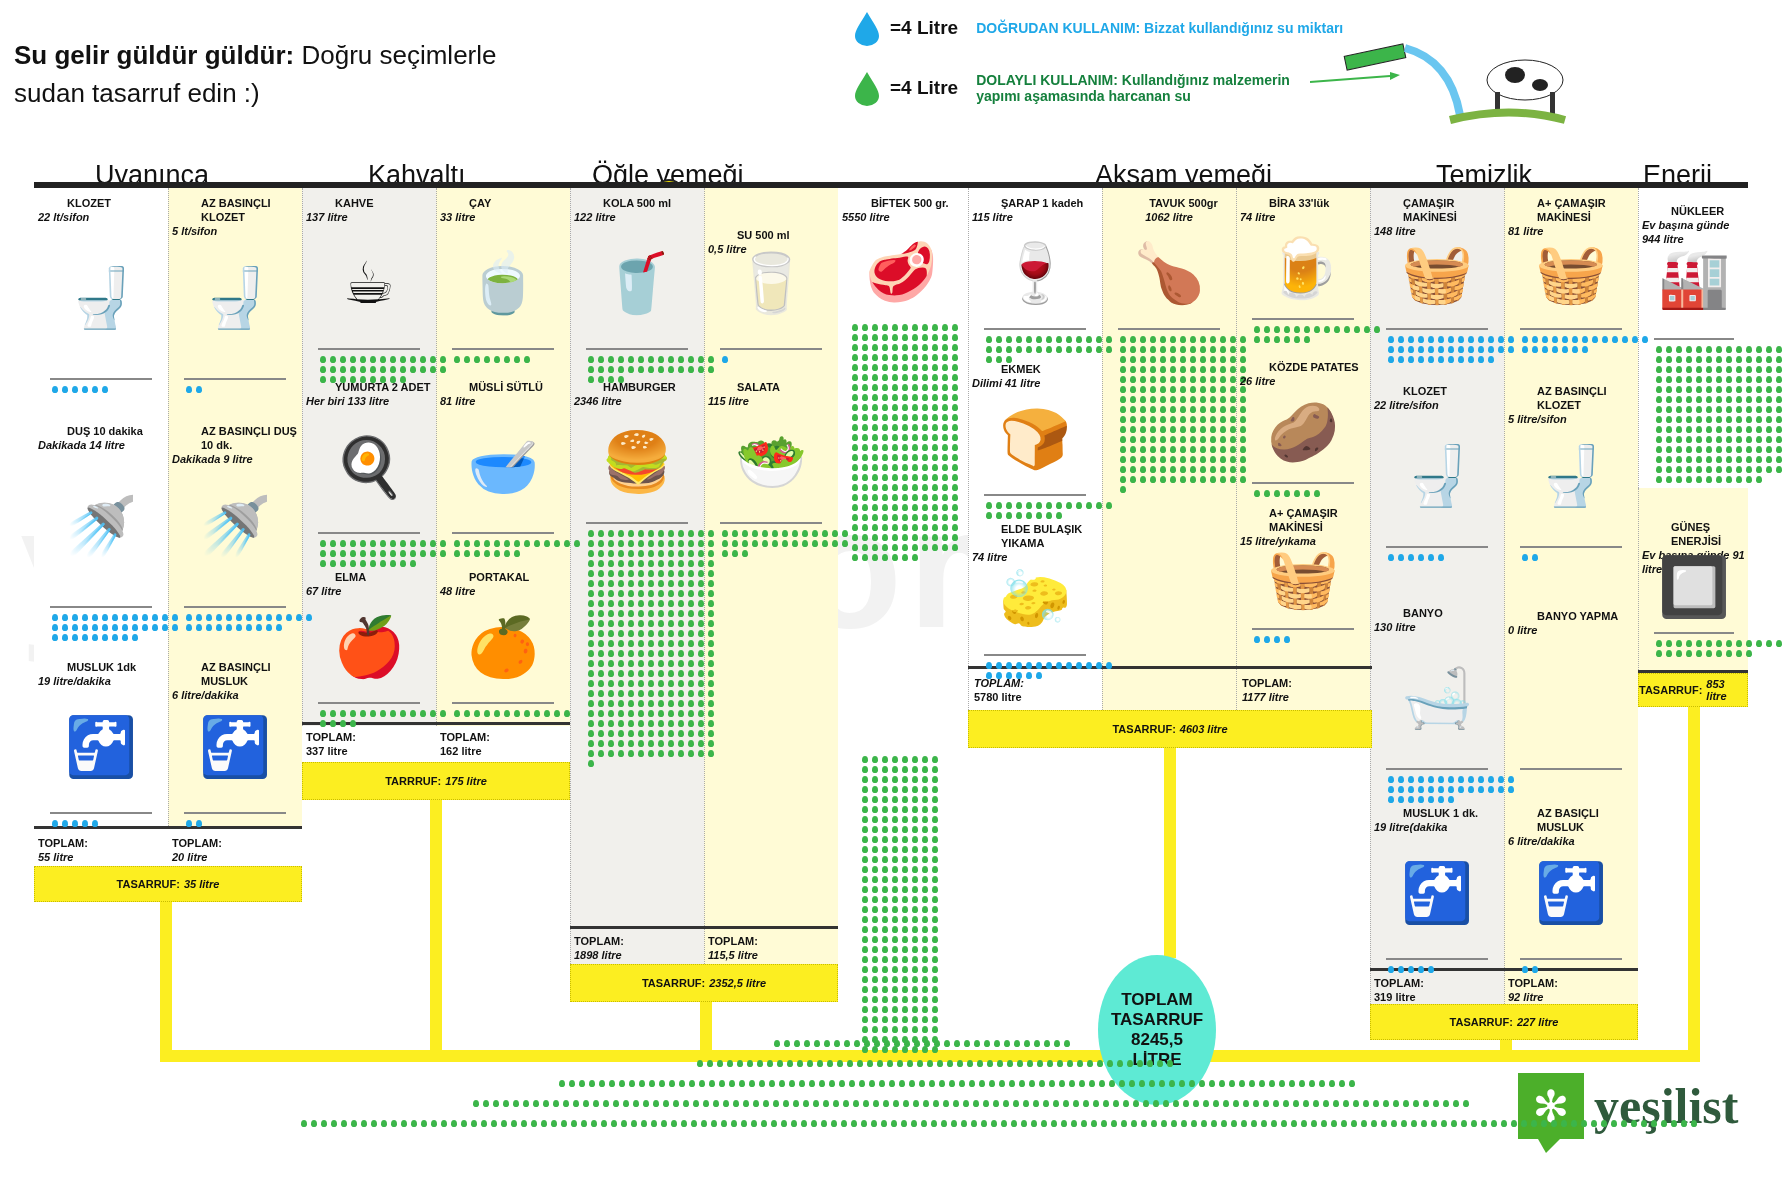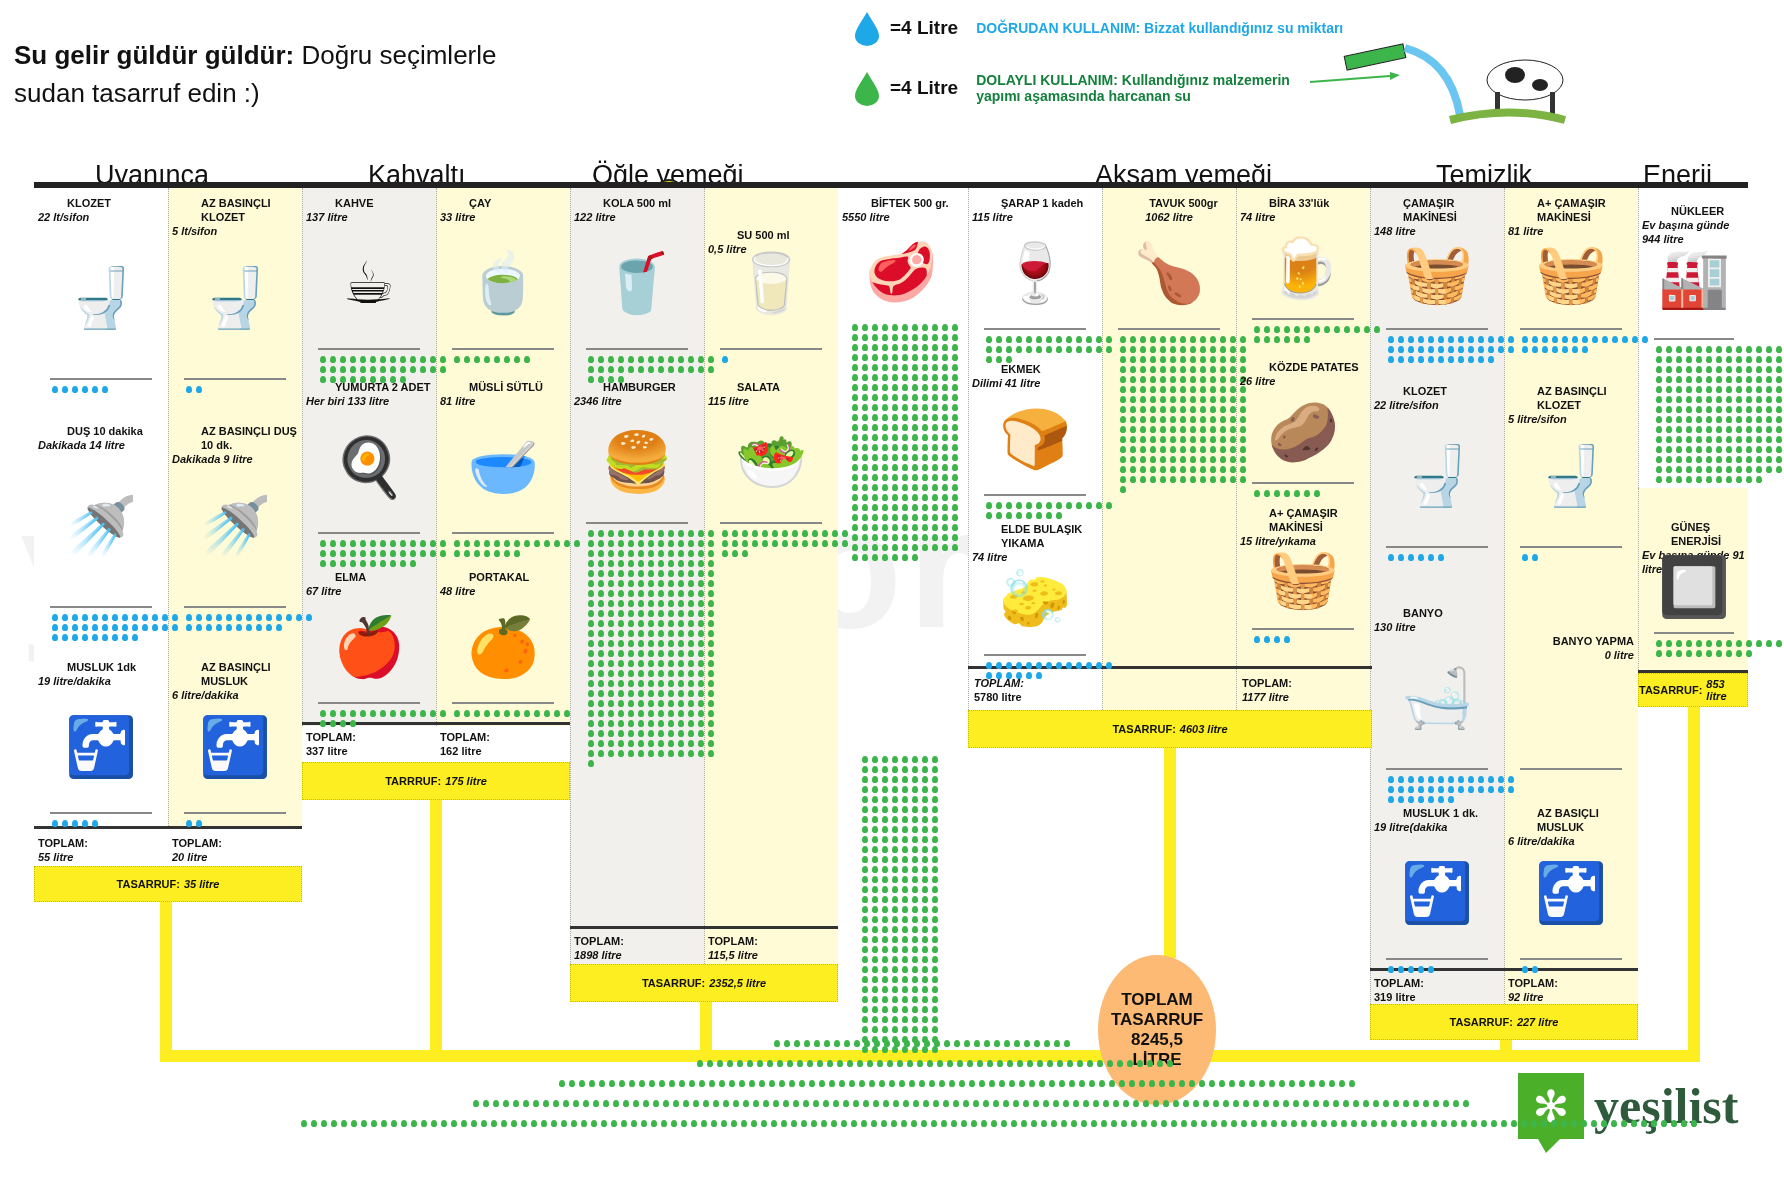--- a/index.html
+++ b/index.html
@@ -29,21 +29,21 @@
   .rule.dark{background:#333;}
   .dots{position:absolute;display:flex;flex-wrap:wrap;gap:3px 4px;}
   .d{width:6px;height:7px;border-radius:50% 50% 50% 50%/60% 60% 40% 40%;}
   .d.b{background:#1fa8e8;}
   .d.g{background:#3cb54a;}
   .total{position:absolute;font-size:11px;line-height:14px;font-weight:700;}
   .total .v{display:block;}
   .save{position:absolute;background:#fcee21;font-size:11px;font-weight:700;display:flex;align-items:center;justify-content:center;border:1px dotted #c8bd00;box-sizing:border-box;}
   .save i{margin-left:4px;font-weight:700;}
   .pipe{position:absolute;background:#fcee21;}
-  .circle{position:absolute;left:1098px;top:955px;width:118px;height:150px;border-radius:50%;background:#fdba74;display:flex;flex-direction:column;align-items:center;justify-content:center;font-weight:700;font-size:17px;line-height:20px;text-align:center;}
+  .circle{position:absolute;left:1098px;top:955px;width:118px;height:150px;border-radius:50%;background:#5eead4;display:flex;flex-direction:column;align-items:center;justify-content:center;font-weight:700;font-size:17px;line-height:20px;text-align:center;}
   .logo{position:absolute;left:1518px;top:1073px;display:flex;align-items:center;}
   .logo-box{width:66px;height:66px;background:#4caf2a;position:relative;display:flex;align-items:center;justify-content:center;color:#fff;font-size:44px;}
   .logo-box:after{content:"";position:absolute;left:20px;bottom:-14px;border-left:8px solid transparent;border-right:14px solid transparent;border-top:14px solid #4caf2a;}
   .logo-text{font-family:"Liberation Serif","DejaVu Serif",serif;font-size:50px;color:#2f5a3c;margin-left:10px;font-weight:700;}
   .steak-col{position:absolute;left:838px;top:188px;width:130px;height:860px;}
   .watermark{position:absolute;left:20px;top:470px;font-size:170px;font-weight:700;color:#f2f2f2;letter-spacing:6px;z-index:0;}
   .hose{position:absolute;left:1340px;top:20px;width:230px;height:110px;}
 </style>
 </head>
 <body>
@@ -1381,21 +1381,21 @@
     <span class="d b"></span>
     <span class="d b"></span>
     <span class="d b"></span>
     <span class="d b"></span>
     <span class="d b"></span>
     <span class="d b"></span>
     <span class="d b"></span>
     <span class="d b"></span>
     <span class="d b"></span>
   </div>
-<div class="item" style="left: 1508px; top: 634px; width: 126px; text-align: right;">
+<div class="item" style="left: 1508px; top: 609px; width: 126px;">
     <span class="name">BANYO YAPMA</span>
     <span class="val">0 litre</span>
   </div>
 <div class="pic" style="left: 1508px; top: 638px; width: 126px; height: 120px;"></div>
 <div class="rule" style="left: 1520px; top: 768px; width: 102px;"></div>
 <div class="dots" style="left: 1522px; top: 776px; width: 130px;"></div>
 <div class="item" style="left: 1374px; top: 806px; width: 126px;">
     <span class="name">MUSLUK 1 dk.</span>
     <span class="val">19 litre(dakika</span>
   </div>

